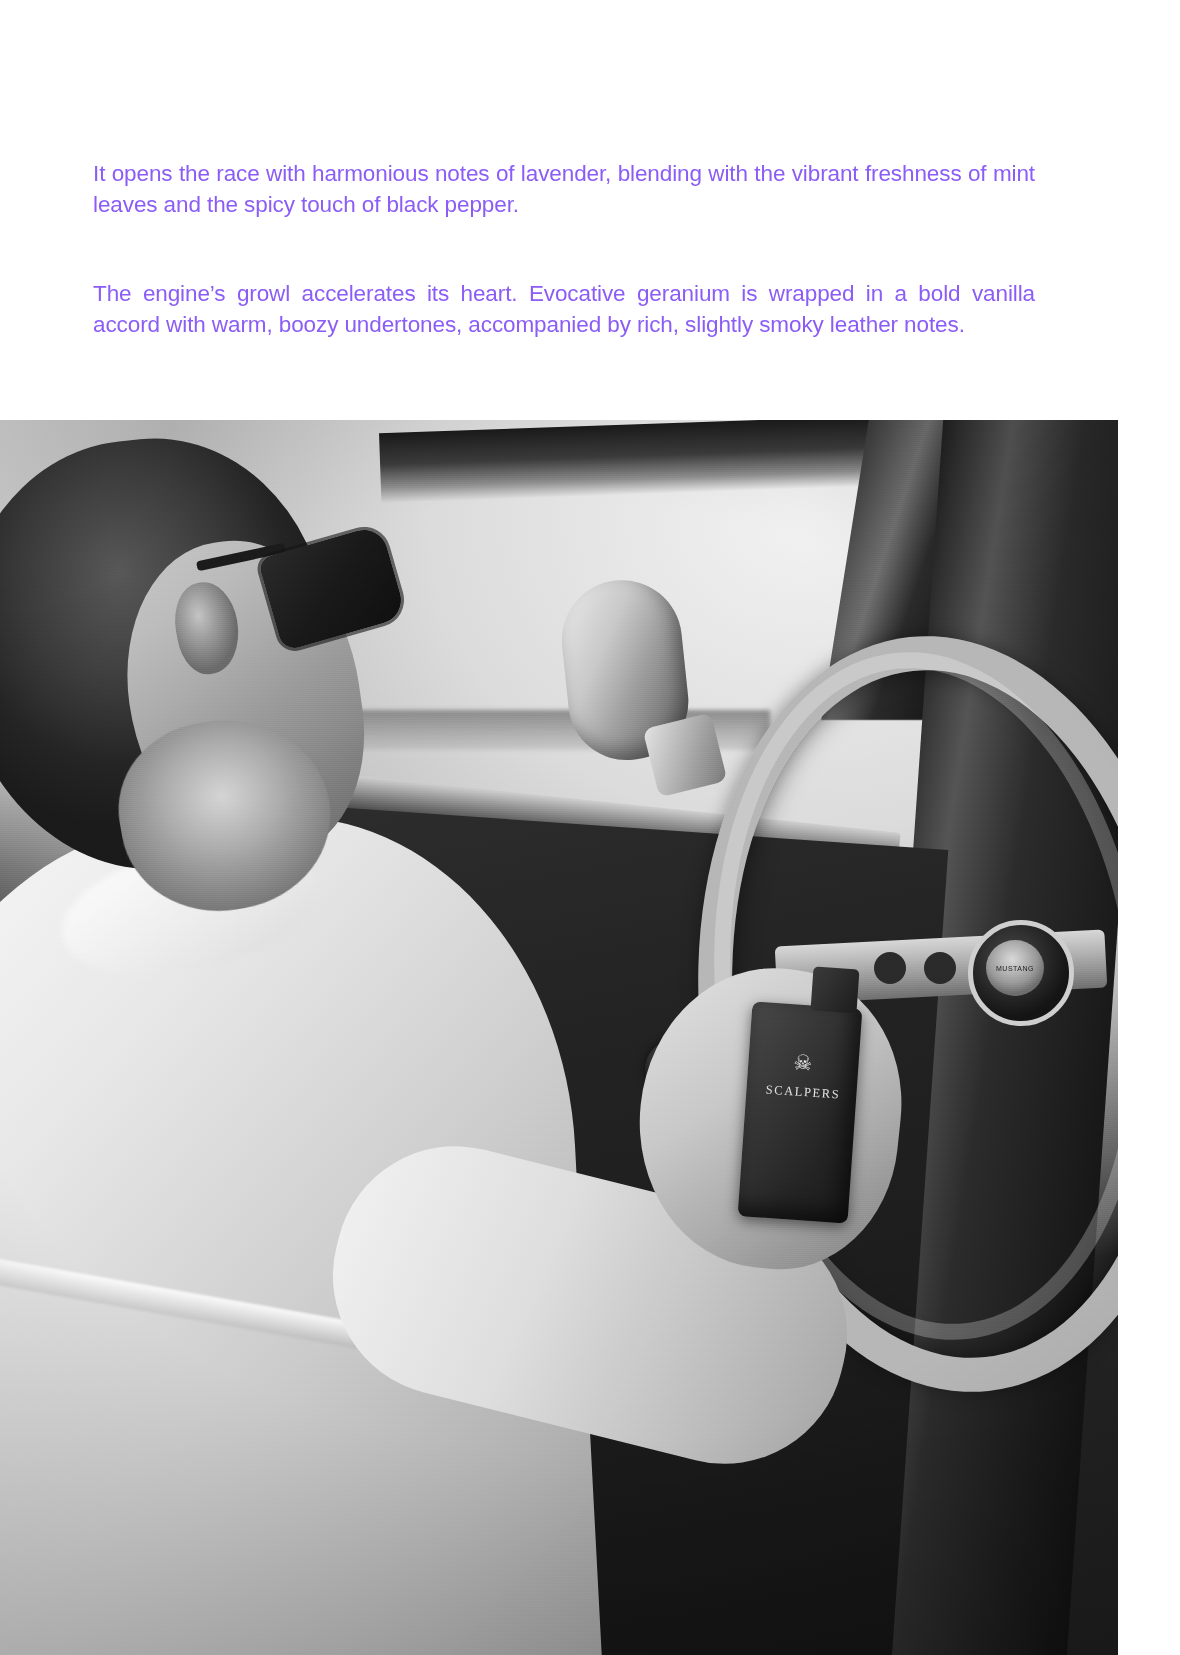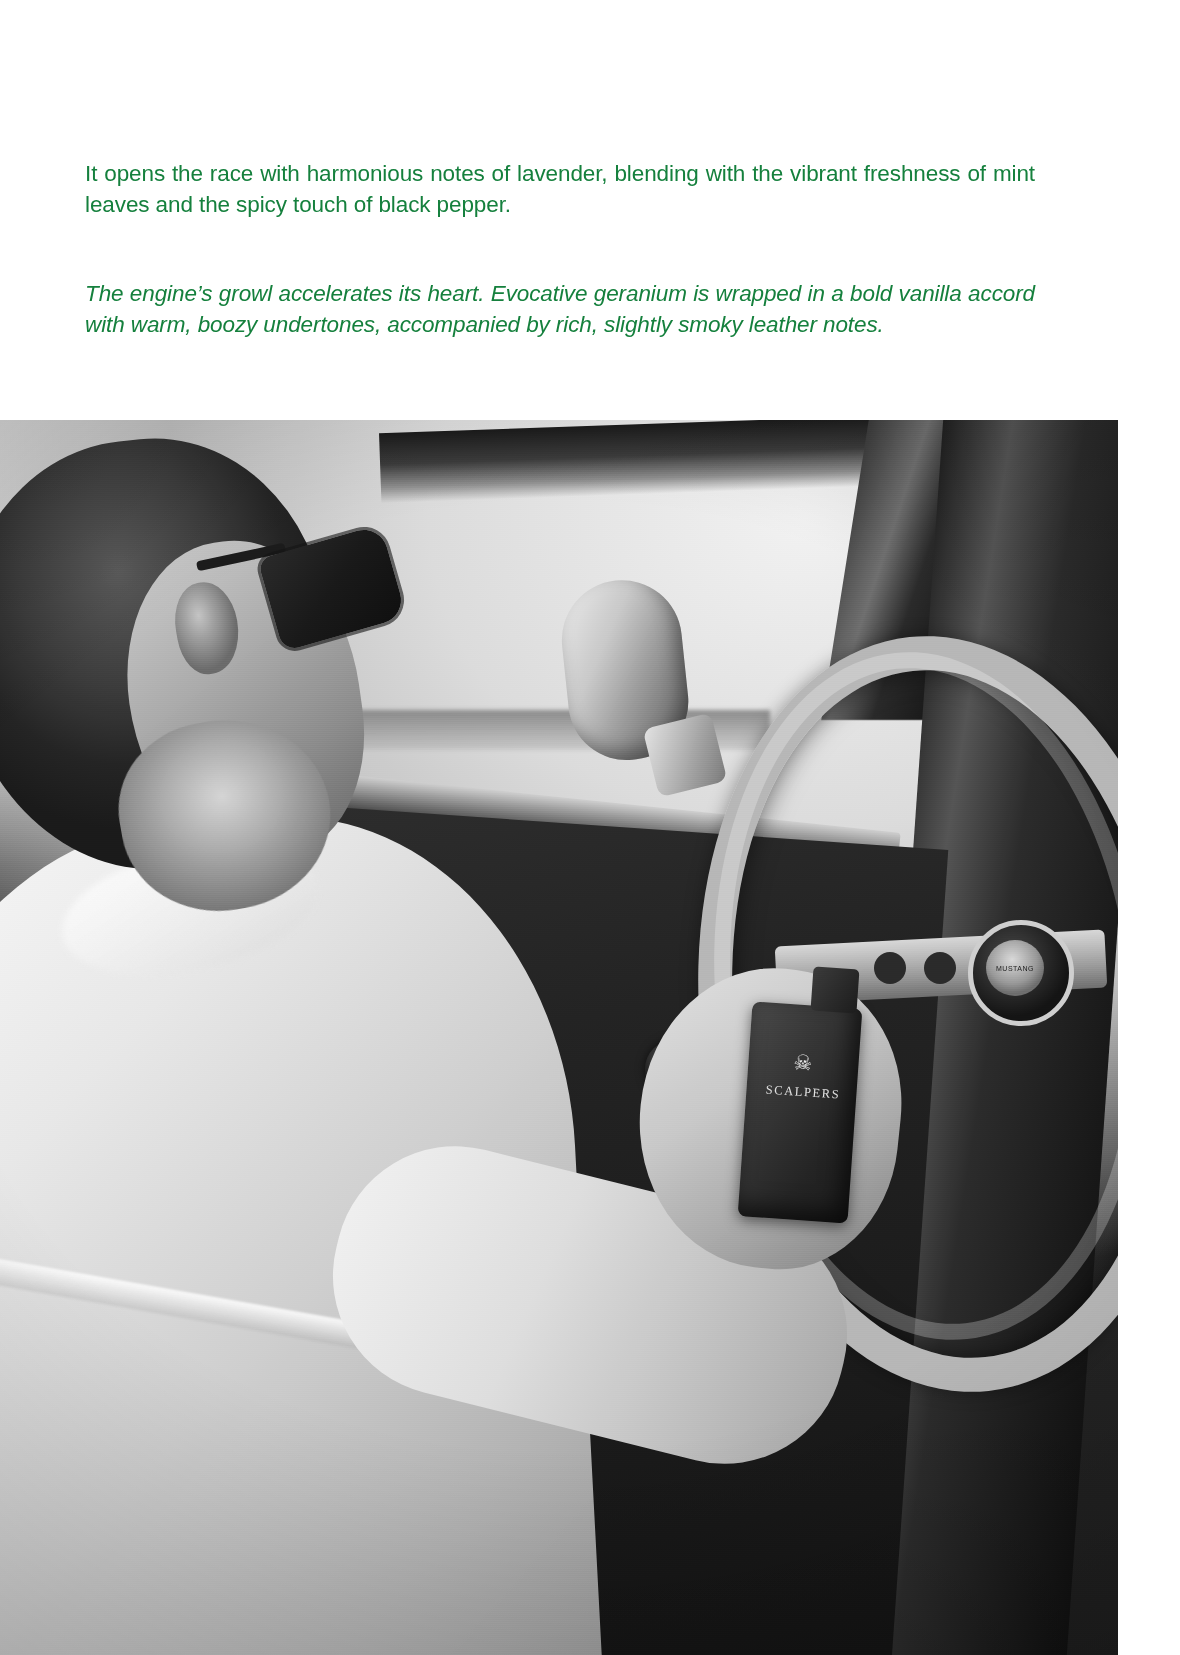--- a/index.html
+++ b/index.html
@@ -24,32 +24,31 @@
   }
 
   
   .copy-block {
     position: absolute;
     left: 85px;
     top: 158px;
     width: 950px;
   }
   .copy-paragraph {
-    margin: 0 0 0 0;
+    margin: 0 0 0 8px;
     font-size: 22.5px;
     line-height: 31px;
     letter-spacing: -0.1px;
     font-weight: 500;
-    color: #15803d;
+    color: #8b5cf6;
     text-align: justify;
     text-justify: inter-word;
   }
   .copy-paragraph + .copy-paragraph {
     margin-top: 58px;
-    font-style: italic;
   }
 
   
   .photo {
     position: absolute;
     left: 0;
     top: 420px;
     width: 1118px;
     height: 1235px;
     overflow: hidden;

